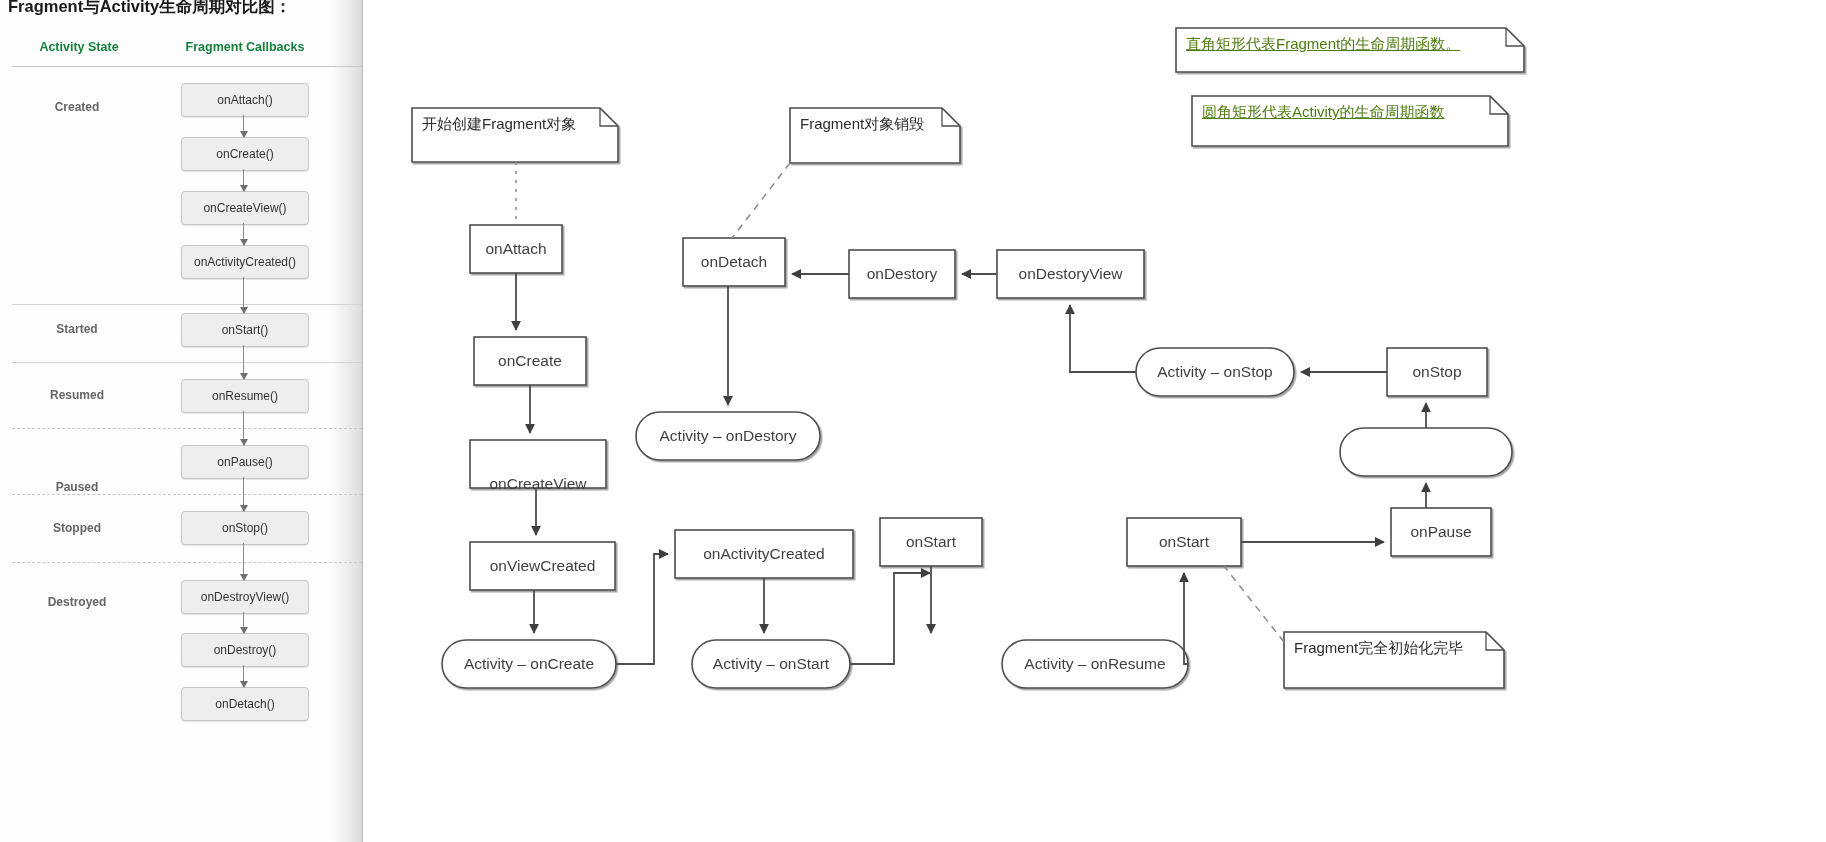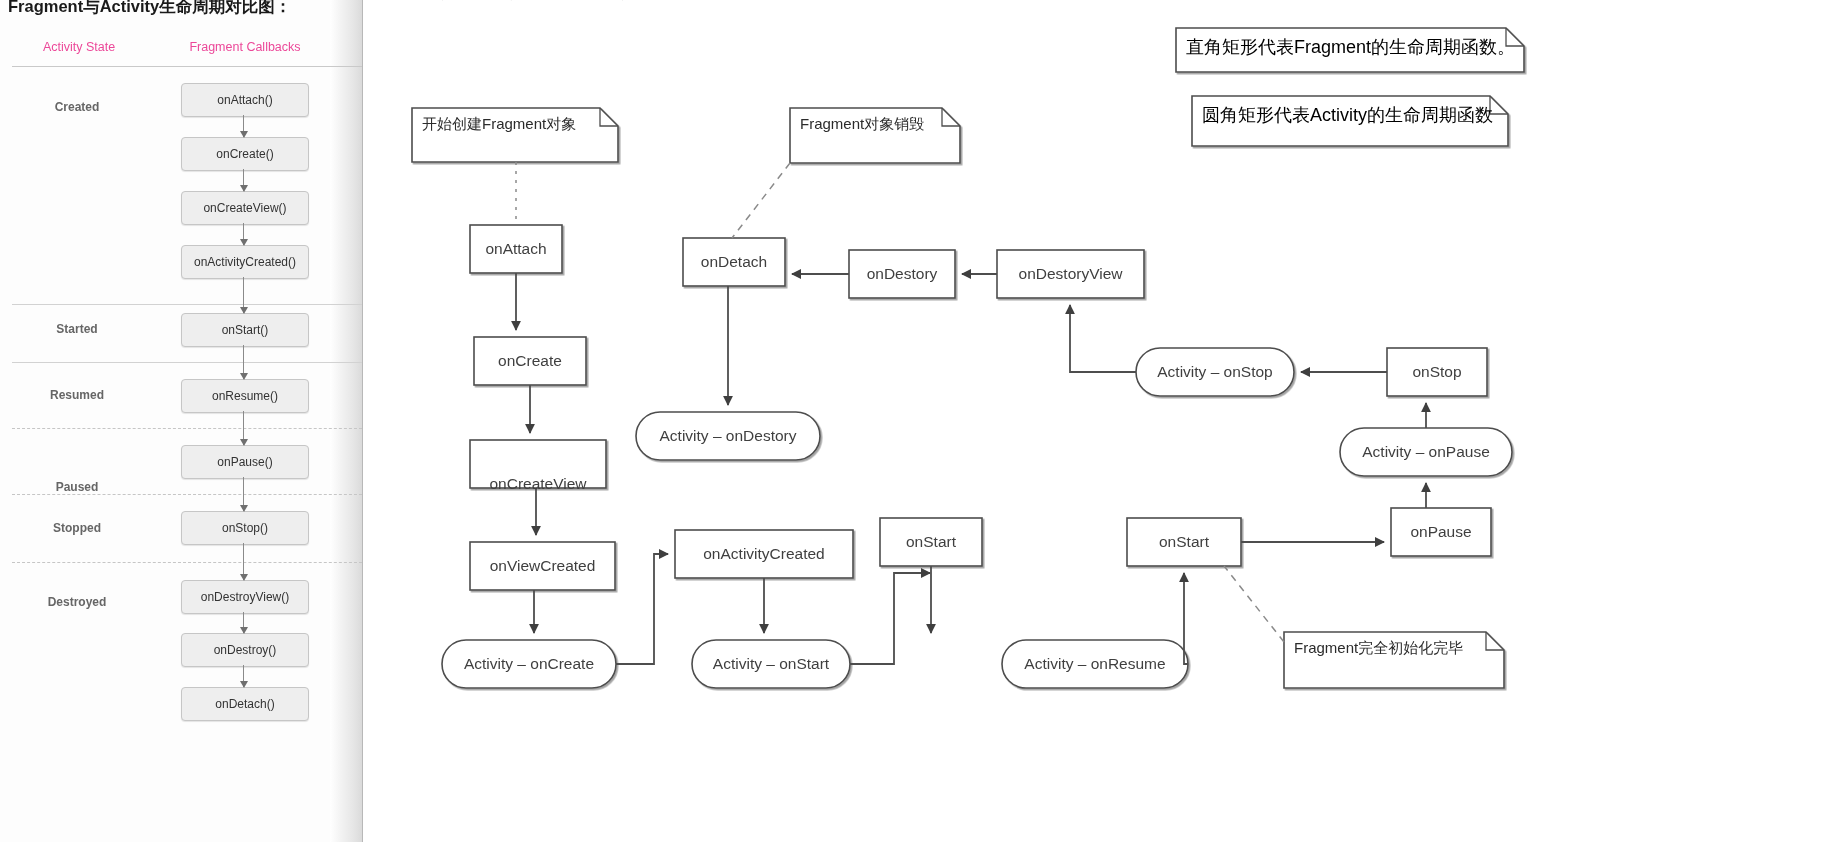--- a/index.html
+++ b/index.html
@@ -26,21 +26,21 @@
   }
   #left-panel .panel-divider{
     position:absolute;left:362px;top:0;width:2px;height:842px;background:#b8b8b8;
   }
   .fig-title{
     position:absolute;left:8px;top:-4px;width:350px;
     font-size:16.5px;font-weight:bold;color:#1a1a1a;
     letter-spacing:0px;white-space:nowrap;
   }
   .col-head{
-    position:absolute;font-size:12.5px;font-weight:normal;color:#ec4899;
+    position:absolute;font-size:12.5px;font-weight:bold;color:#15803d;
     text-align:center;white-space:nowrap;
   }
   #head-state{left:14px;top:40px;width:130px;}
   #head-cb{left:175px;top:40px;width:140px;}
 
   .head-rule{
     position:absolute;left:12px;top:66px;width:350px;height:1px;
     background:#c9c9c9;
   }
   .sep{
@@ -86,21 +86,21 @@
 
   
   .nodelabel{
     position:absolute;
     display:flex;align-items:center;justify-content:center;
     font-size:15.5px;color:#3f3f3f;white-space:nowrap;
     pointer-events:none;
   }
   .nodelabel.rect{font-size:15.5px;}
   .nodelabel.note{justify-content:flex-start;font-size:15px;color:#2b2b2b;}
-  .nodelabel.legend{justify-content:flex-start;font-size:18px;color:#000000;}
+  .nodelabel.legend{justify-content:flex-start;font-size:15px;color:#4d7c0f;text-decoration:underline;}
   .nodelabel.notepad{align-items:flex-start;padding-top:7px;}
 </style>
 </head>
 <body>
 
 <div id="left-panel">
   <div class="paper"></div>
   <div class="paper-edge"></div>
 
   <div class="fig-title">Fragment与Activity生命周期对比图：</div>
@@ -237,21 +237,20 @@
   <div class="nodelabel rect" style="left:763px;top:518px;width:114px;height:48px">onStart</div>
   <div class="nodelabel rect" style="left:1027px;top:508px;width:100px;height:48px">onPause</div>
   <div class="nodelabel rect" style="left:1023px;top:348px;width:100px;height:48px">onStop</div>
   <div class="nodelabel rect" style="left:633px;top:250px;width:147px;height:48px">onDestoryView</div>
   <div class="nodelabel rect" style="left:485px;top:250px;width:106px;height:48px">onDestory</div>
   <div class="nodelabel rect" style="left:319px;top:238px;width:102px;height:48px">onDetach</div>
 
   <div class="nodelabel" style="left:328px;top:640px;width:158px;height:48px">Activity – onStart</div>
   <div class="nodelabel" style="left:78px;top:640px;width:174px;height:48px">Activity – onCreate</div>
   <div class="nodelabel" style="left:638px;top:640px;width:186px;height:48px">Activity – onResume</div>
-  <div class="nodelabel" style="left:976px;top:428px;width:172px;height:48px">Activity – onPause</div>
   <div class="nodelabel" style="left:772px;top:348px;width:158px;height:48px">Activity – onStop</div>
   <div class="nodelabel" style="left:272px;top:412px;width:184px;height:48px">Activity – onDestory</div>
 
   <div class="nodelabel note notepad" style="left:58px;top:108px;width:196px;height:54px">开始创建Fragment对象</div>
   <div class="nodelabel note notepad" style="left:436px;top:108px;width:160px;height:55px">Fragment对象销毁</div>
   <div class="nodelabel note notepad" style="left:930px;top:632px;width:210px;height:56px">Fragment完全初始化完毕</div>
 
   <div class="nodelabel legend notepad" style="left:822px;top:28px;width:338px;height:44px">直角矩形代表Fragment的生命周期函数。</div>
   <div class="nodelabel legend notepad" style="left:838px;top:96px;width:306px;height:50px">圆角矩形代表Activity的生命周期函数</div>
 

